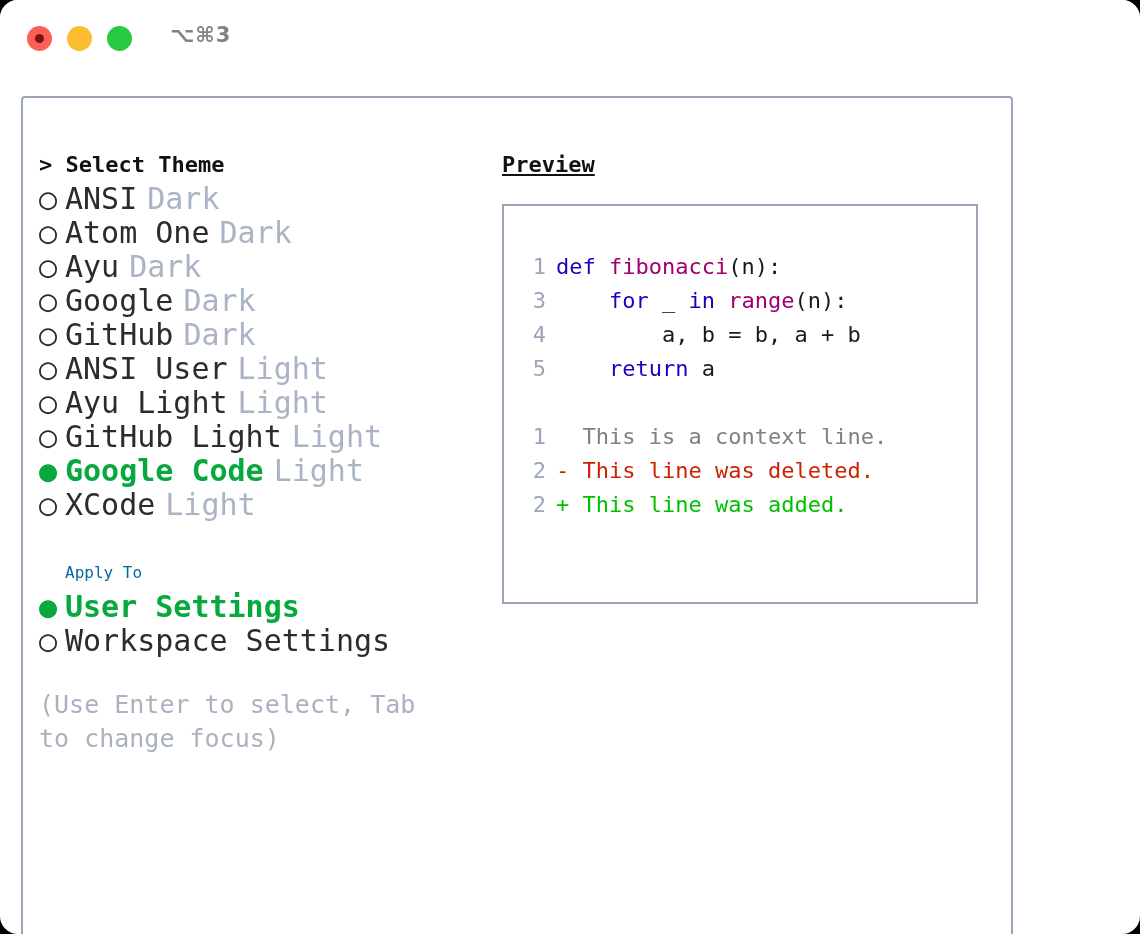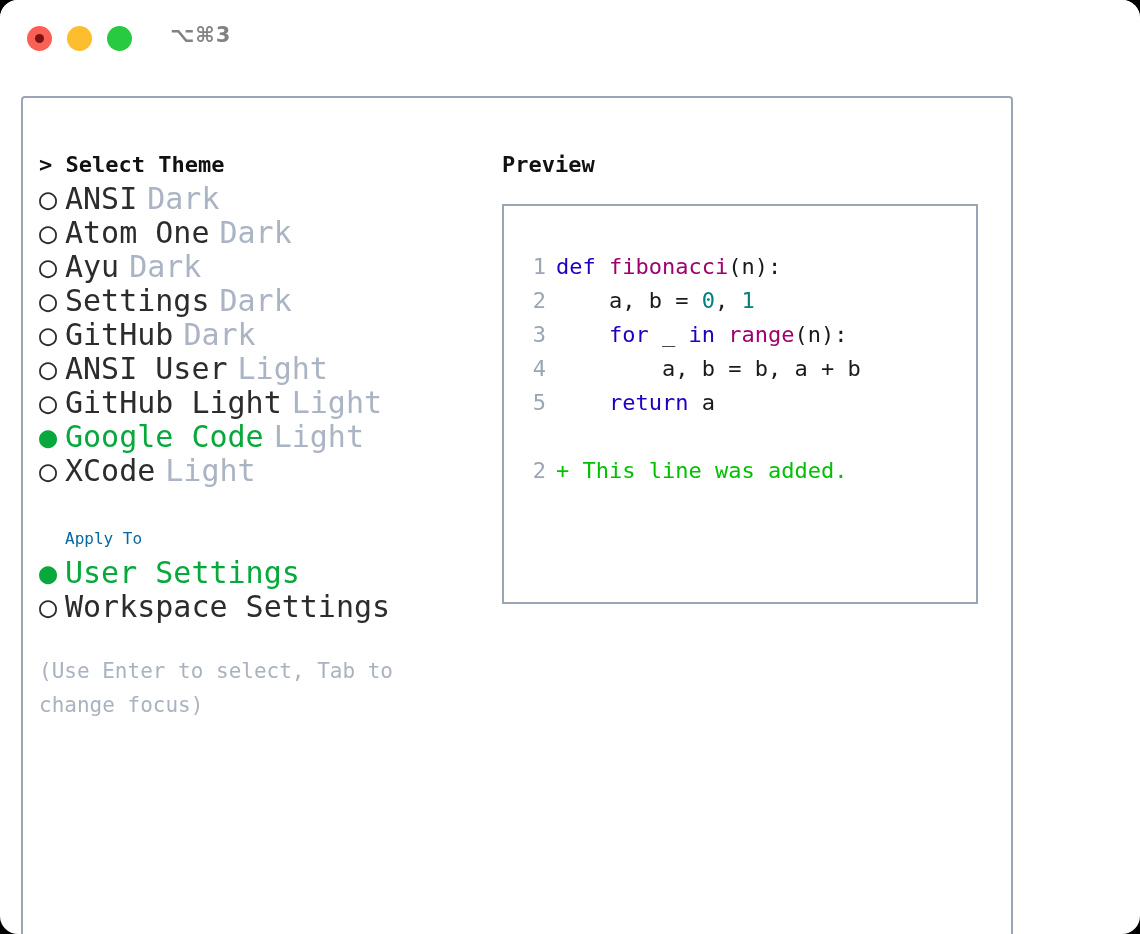--- a/index.html
+++ b/index.html
@@ -97,58 +97,59 @@
     white-space: pre;
     color: #2c2c2c;
   }
   .bullet {
     display: inline-block;
     width: 26px;
     color: #2c2c2c;
   }
   .bullet.sel { color: #07a83c; }
   .row-label { color: #2c2c2c; }
-  .row-label.sel { color: #07a83c; }
+  .row-label.sel { color: #07a83c; font-weight: bold; }
   .row-tag {
     color: #aab4c4;
     margin-left: 10px;
   }
   .spacer-row { height: 34px; }
 
   #apply-head {
     font-size: 16px;
     color: #0369a1;
     height: 34px;
     line-height: 34px;
     white-space: pre;
     padding-left: 26px;
   }
 
   #hint {
     margin-top: 30px;
-    font-size: 21px;
+    font-size: 25px;
     line-height: 34px;
     color: #aab2c0;
     width: 400px;
     white-space: pre-wrap;
   }
 
   
   #right-col {
     position: absolute;
     left: 479px;
     top: 50px;
     width: 490px;
   }
   #preview-title {
     font-size: 22px;
     font-weight: 700;
     color: #111111;
     height: 34px;
     line-height: 34px;
+    text-decoration: underline;
   }
   #preview-box {
     margin-top: 22px;
     width: 476px;
     height: 400px;
     border: 2px solid #9aa5b5;
     background: #ffffff;
     box-sizing: border-box;
     padding: 44px 15px 0 16px;
   }
@@ -188,47 +189,49 @@
   </div>
 
   <div id="panel">
 
     <div id="left-col">
       <div class="head-row">&gt; Select Theme</div>
       <div id="theme-list">
           <div class="list-row"><span class="bullet">○</span><span class="row-label">ANSI</span><span class="row-tag">Dark</span></div>
           <div class="list-row"><span class="bullet">○</span><span class="row-label">Atom One</span><span class="row-tag">Dark</span></div>
           <div class="list-row"><span class="bullet">○</span><span class="row-label">Ayu</span><span class="row-tag">Dark</span></div>
-          <div class="list-row"><span class="bullet">○</span><span class="row-label">Settings</span><span class="row-tag">Dark</span></div>
+          <div class="list-row"><span class="bullet">○</span><span class="row-label">Google</span><span class="row-tag">Dark</span></div>
           <div class="list-row"><span class="bullet">○</span><span class="row-label">GitHub</span><span class="row-tag">Dark</span></div>
           <div class="list-row"><span class="bullet">○</span><span class="row-label">ANSI User</span><span class="row-tag">Light</span></div>
+          <div class="list-row"><span class="bullet">○</span><span class="row-label">Ayu Light</span><span class="row-tag">Light</span></div>
           <div class="list-row"><span class="bullet">○</span><span class="row-label">GitHub Light</span><span class="row-tag">Light</span></div>
           <div class="list-row"><span class="bullet sel">●</span><span class="row-label sel">Google Code</span><span class="row-tag">Light</span></div>
           <div class="list-row"><span class="bullet">○</span><span class="row-label">XCode</span><span class="row-tag">Light</span></div>
         </div>
       <div class="spacer-row"></div>
       <div id="apply-head">Apply To</div>
       <div id="apply-list">
           <div class="list-row"><span class="bullet sel">●</span><span class="row-label sel">User Settings</span></div>
           <div class="list-row"><span class="bullet">○</span><span class="row-label">Workspace Settings</span></div>
         </div>
       <div id="hint">(Use Enter to select, Tab to change focus)</div>
     </div>
 
     <div id="right-col">
       <div id="preview-title">Preview</div>
       <div id="preview-box">
         <div id="code-block">
             <div class="code-line"><span class="lnum">1</span><span class="kw">def</span><span class="pl"> </span><span class="fn">fibonacci</span><span class="pl">(n):</span></div>
-            <div class="code-line"><span class="lnum">2</span><span class="pl">    a, b = </span><span class="num">0</span><span class="pl">, </span><span class="num">1</span></div>
             <div class="code-line"><span class="lnum">3</span><span class="pl">    </span><span class="kw">for</span><span class="pl"> _ </span><span class="kw">in</span><span class="pl"> </span><span class="fn">range</span><span class="pl">(n):</span></div>
             <div class="code-line"><span class="lnum">4</span><span class="pl">        a, b = b, a + b</span></div>
             <div class="code-line"><span class="lnum">5</span><span class="pl">    </span><span class="kw">return</span><span class="pl"> a</span></div>
           </div>
         <div class="blank-line"></div>
         <div id="diff-block">
+            <div class="code-line"><span class="lnum">1</span><span class="ctx">  </span><span class="ctx">This is a context line.</span></div>
+            <div class="code-line"><span class="lnum">2</span><span class="del">- </span><span class="del">This line was deleted.</span></div>
             <div class="code-line"><span class="lnum">2</span><span class="add">+ </span><span class="add">This line was added.</span></div>
           </div>
       </div>
     </div>
 
   </div>
 </div>
 
 </body></html>

